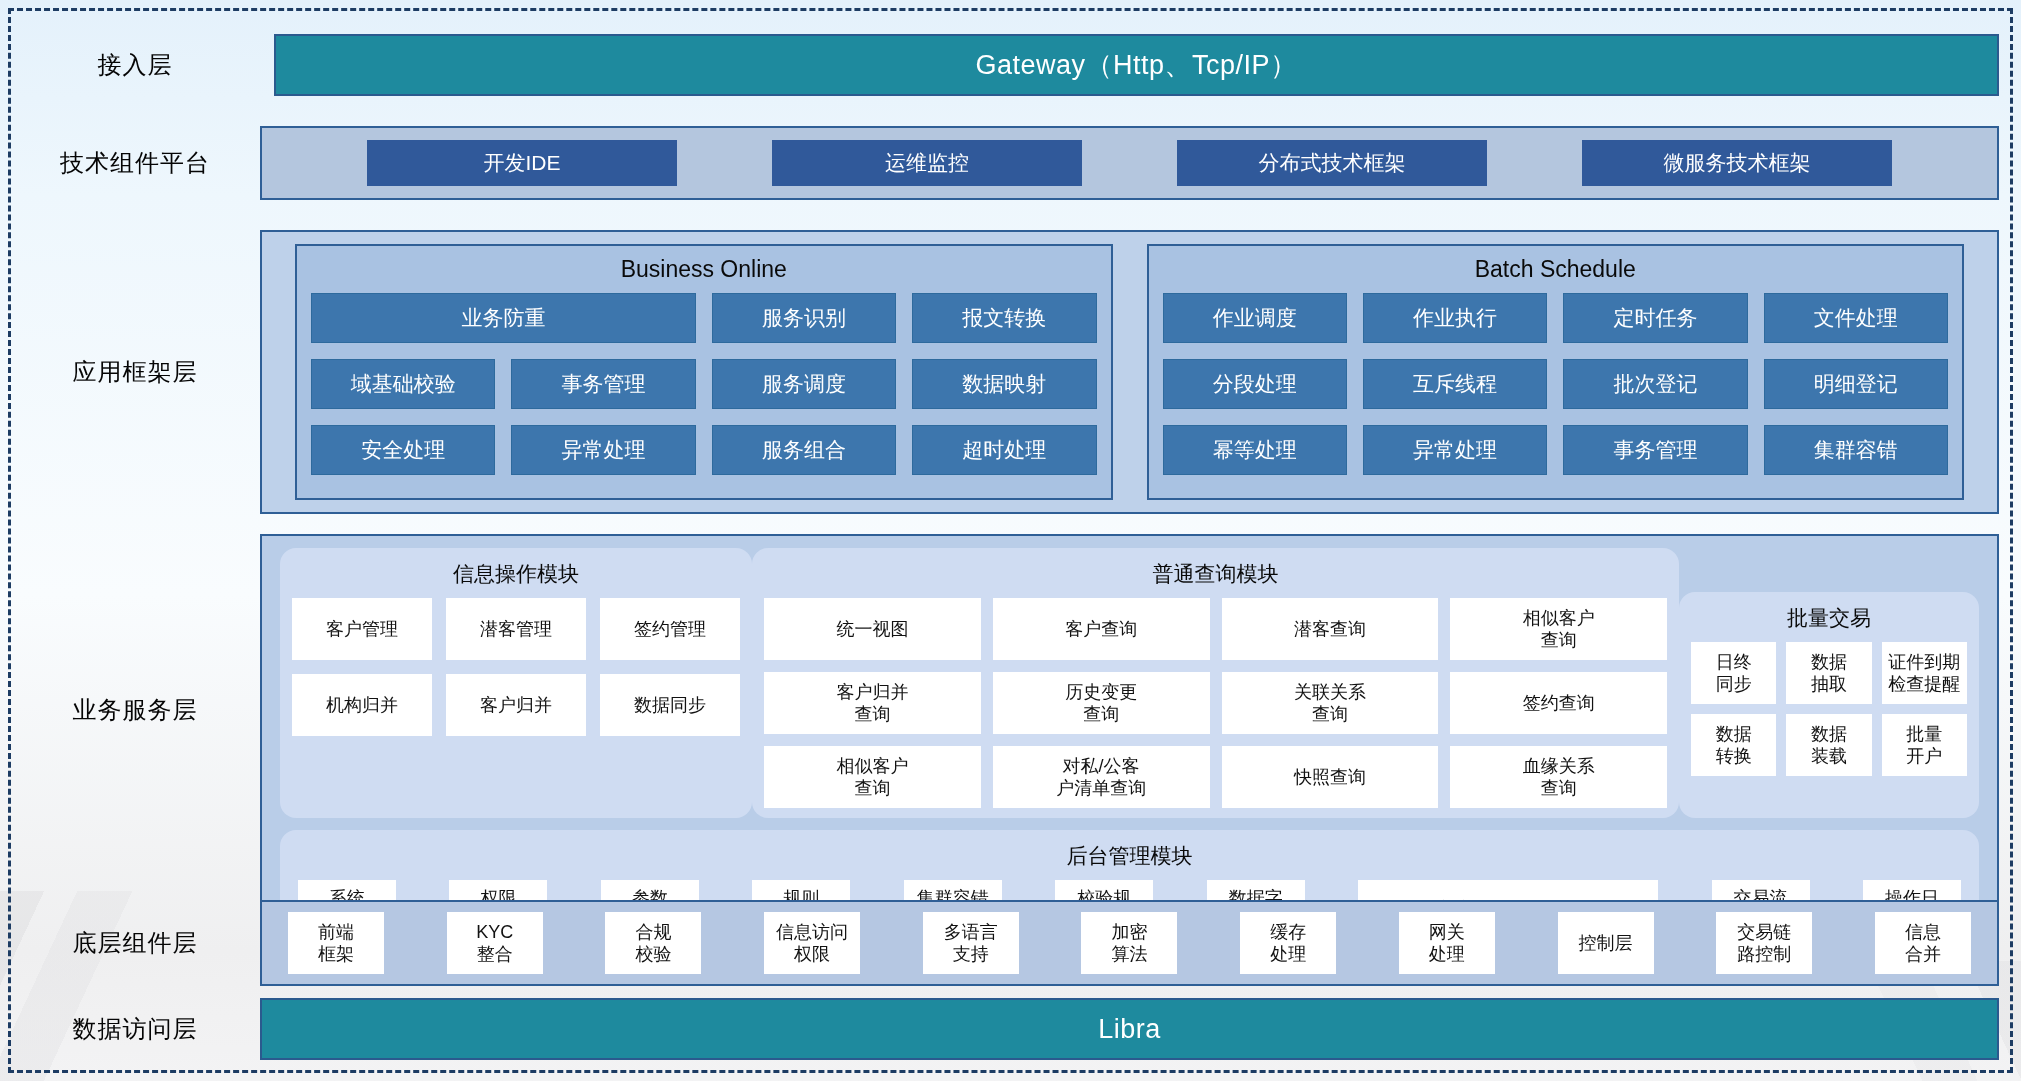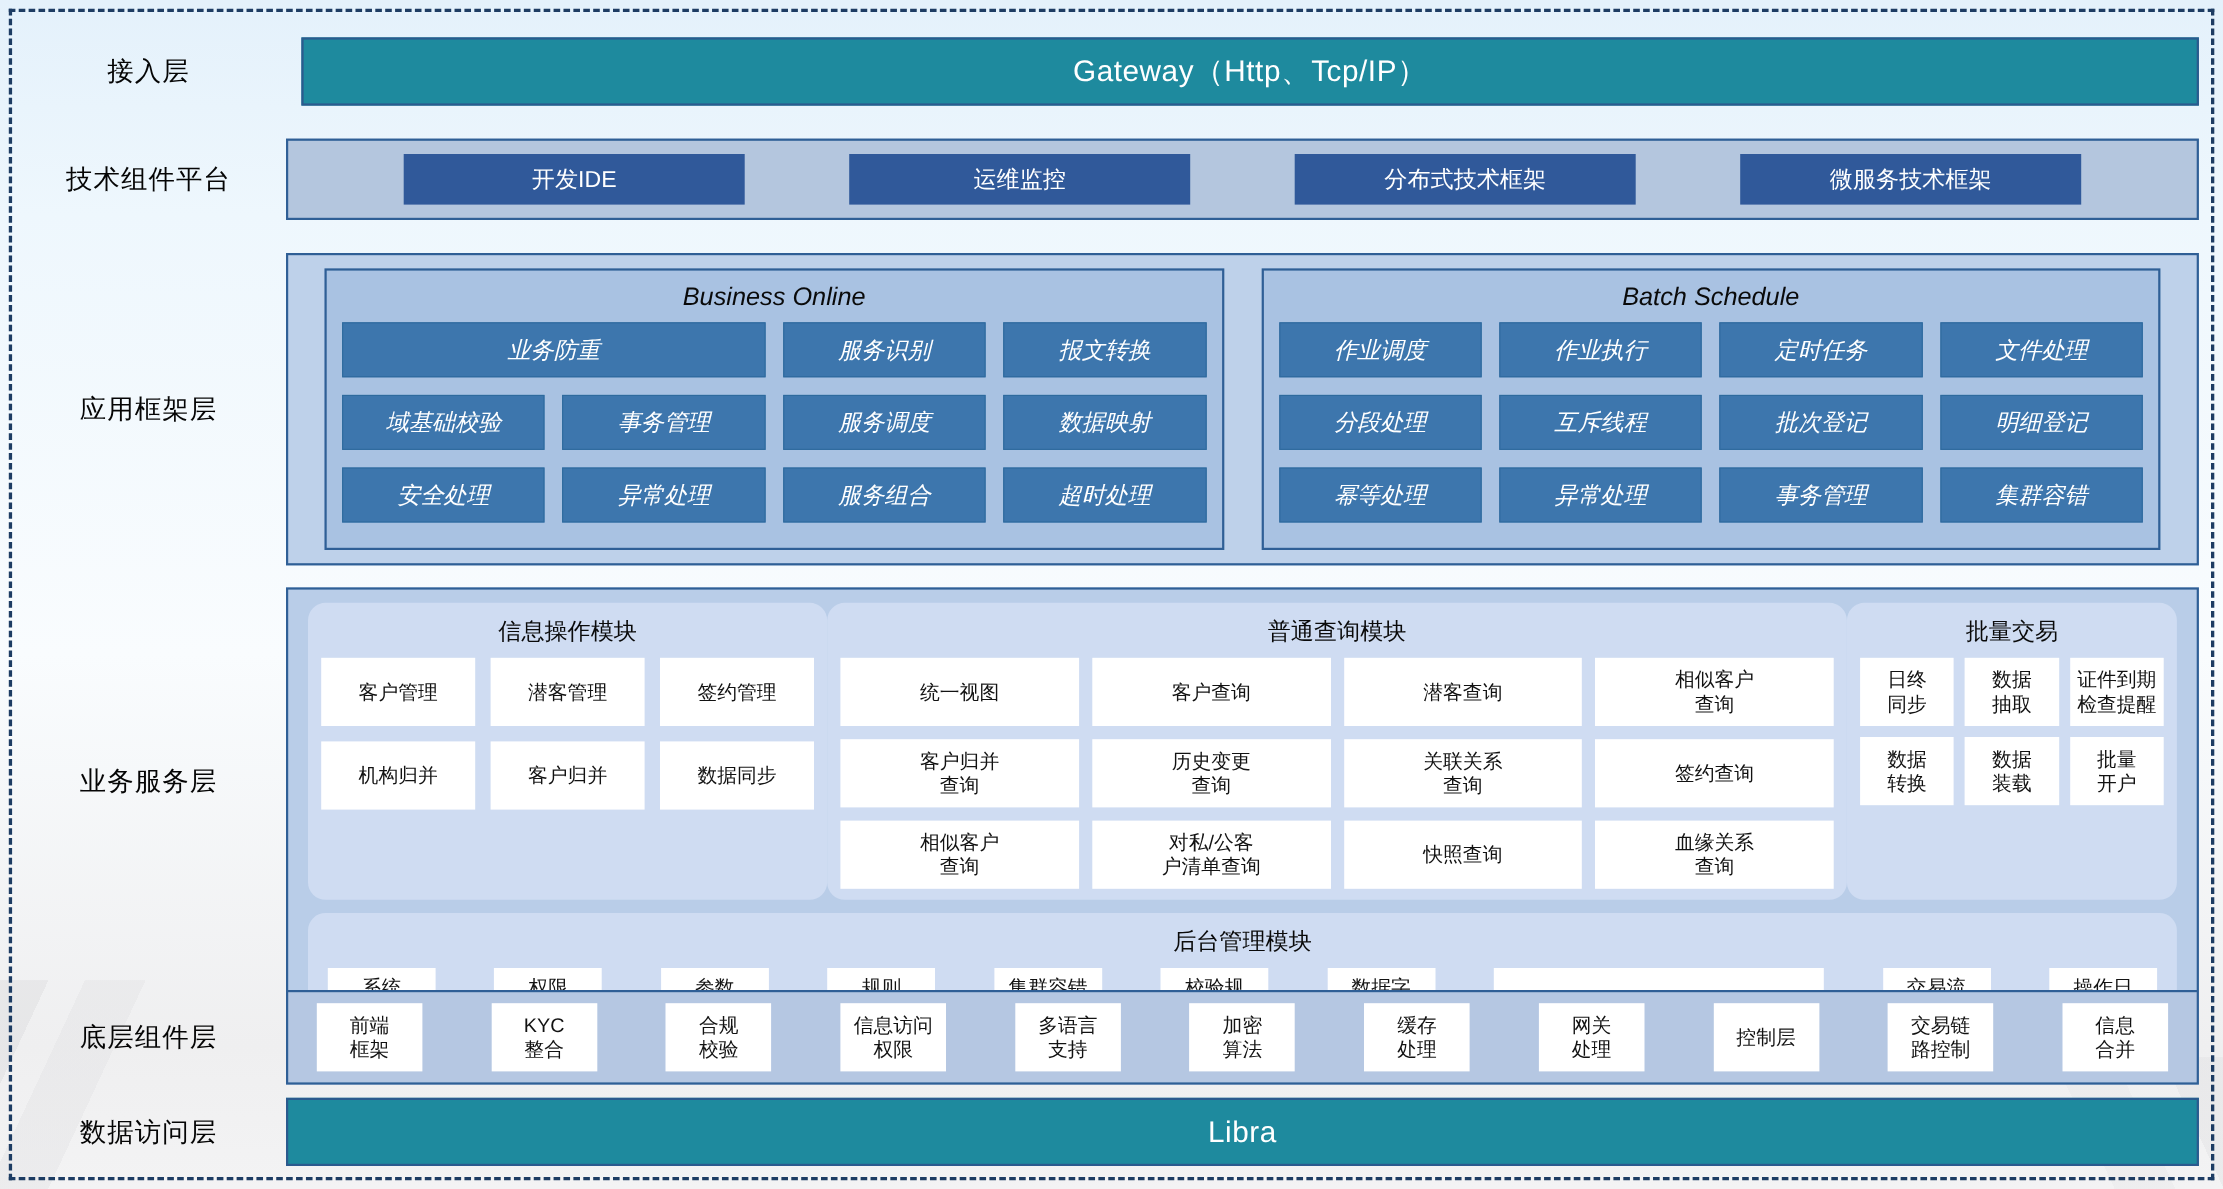--- a/index.html
+++ b/index.html
@@ -53,21 +53,21 @@
     padding:10px 10px;
   }
   .btn-dark{
     width:310px; height:46px; background:#30599a;
     display:flex; align-items:center; justify-content:center;
     color:#fff; font-size:21px;
   }
 
   
   .panel.app{
-    flex:1; background:#bed1ea; display:flex; gap:34px; padding:12px 33px;font-style:italic;
+    flex:1; background:#bed1ea; display:flex; gap:34px; padding:12px 33px;
   }
   .subpanel{
     flex:1; background:#a9c2e2; border:2px solid #2f5f96;
     padding:6px 14px 10px 14px; display:flex; flex-direction:column;
   }
   .subpanel-title{
     text-align:center; font-size:23px; color:#0a0a0a; margin:4px 0 10px 0;
   }
   .grid4{
     flex:1; display:grid; grid-template-columns:repeat(4,1fr);
@@ -86,21 +86,21 @@
     padding:12px 18px; gap:12px;
   }
   .module-row{ flex:1; display:flex; }
   .module{
     background:#cfdcf2; border-radius:16px; padding:6px 12px 10px 12px;
     display:flex; flex-direction:column;
   }
   .module-title{ text-align:center; font-size:21px; color:#0a0a0a; margin:6px 0 10px 0; }
   .mod-info{ flex:0 0 472px; }
   .mod-query{ flex:1; }
-  .mod-batch{ flex:0 0 300px; }
+  .mod-batch{ flex:0 0 300px;margin-top:44px; }
   .grid3, .grid6{ display:grid; gap:14px; grid-auto-rows:62px; }
   .grid3{ grid-template-columns:repeat(3,1fr); }
   .grid6{ grid-template-columns:repeat(4,1fr); gap:12px; }
   .mod-batch .grid3{ gap:10px; }
   .chip{
     background:#ffffff; display:flex; align-items:center; justify-content:center;
     text-align:center; color:#121212; font-size:18px; line-height:1.25;
     white-space:pre-line; padding:2px 4px;
   }
   .module.admin{ flex:0 0 106px; }

